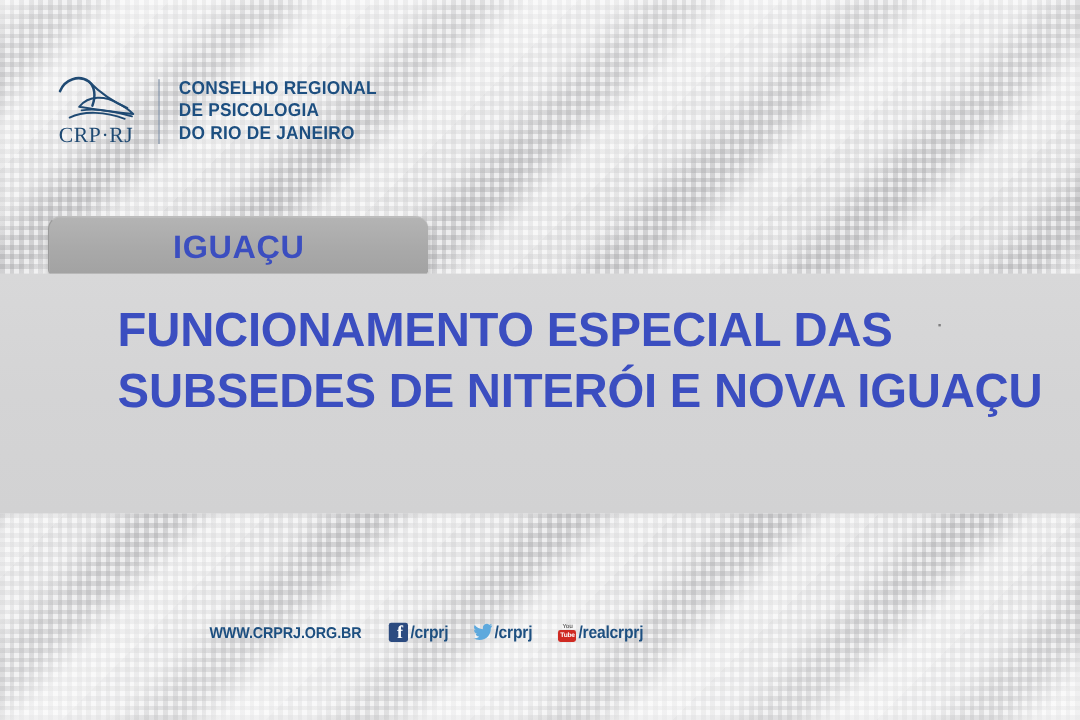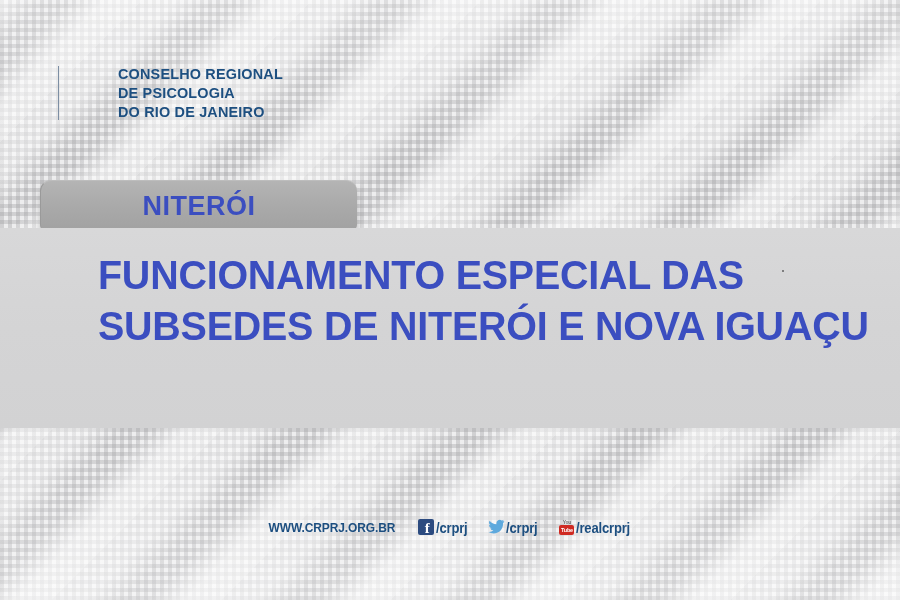--- a/index.html
+++ b/index.html
@@ -82,21 +82,20 @@
     height: 54px;
     background: #7c8ea3;
     margin: 0 16px 0 14px;
     flex: 0 0 auto;
   }
   .logo-lines {
     display: flex;
     flex-direction: column;
     justify-content: center;
     gap: 1px;
-    margin-left: 43px;
   }
   .logo-lines span {
     display: block;
     color: #1d4f80;
     font-family: "Liberation Sans", sans-serif;
     font-weight: bold;
     font-size: 15.5px;
     letter-spacing: 0.2px;
     line-height: 18px;
     white-space: nowrap;
@@ -158,21 +157,21 @@
     white-space: nowrap;
     transform: scaleX(0.985);
     transform-origin: left center;
   }
 
   
   .footer {
     position: absolute;
     left: 0;
     top: 519px;
-    width: 900px;
+    width: 712px;
     display: flex;
     align-items: center;
     justify-content: center;
     gap: 11px;
   }
   .footer-url {
     color: #1d4f80;
     font-family: "Liberation Sans", sans-serif;
     font-weight: bold;
     font-size: 13px;
@@ -267,32 +266,43 @@
 <body>
 
 <div id="poster">
 
   <div class="bg-weave"></div>
   <div class="bg-sheen"></div>
   <div class="bg-vignette"></div>
 
   <div class="logo">
 
+    <div class="logo-mark">
+      <svg width="74" height="70" viewBox="0 0 74 70" fill="none">
+        <path d="M6 18 C10 8, 22 4, 30 10 C35 14, 36 22, 33 30" stroke="#1f4a73" stroke-width="2.1" fill="none" stroke-linecap="round"></path>
+        <path d="M30 10 C38 18, 48 26, 62 32" stroke="#1f4a73" stroke-width="1.8" fill="none" stroke-linecap="round"></path>
+        <path d="M22 31 C30 21, 44 22, 54 28 C60 31, 64 34, 67 37
+                 C56 36, 40 34, 22 31 Z" stroke="#1f4a73" stroke-width="1.7" fill="none" stroke-linejoin="round"></path>
+        <path d="M24 34 C36 32, 52 35, 66 39" stroke="#1f4a73" stroke-width="1.5" fill="none" stroke-linecap="round"></path>
+        <path d="M14 40 C26 34, 44 35, 60 41" stroke="#1f4a73" stroke-width="1.5" fill="none" stroke-linecap="round"></path>
+        <text x="36" y="60" text-anchor="middle" font-family="Liberation Serif, serif" font-size="18" fill="#1f4a73" letter-spacing="0.5">CRP·RJ</text>
+      </svg>
+    </div>
 
     <div class="logo-divider"></div>
 
     <div class="logo-lines">
       <span>CONSELHO REGIONAL</span>
       <span>DE PSICOLOGIA</span>
       <span>DO RIO DE JANEIRO</span>
     </div>
   </div>
 
   <div class="atencao-plaque">
-    <span class="atencao-text">NITERÓI</span>
+    <span class="atencao-text">IGUAÇU</span>
   </div>
 
   <div class="band"></div>
 
   <div class="headline">
     <div class="headline-line">FUNCIONAMENTO ESPECIAL DAS</div>
     <div class="headline-line">SUBSEDES DE NITERÓI E NOVA IGUAÇU</div>
   </div>
 
   <div class="speck" style="left:782px; top:270px;"></div>

